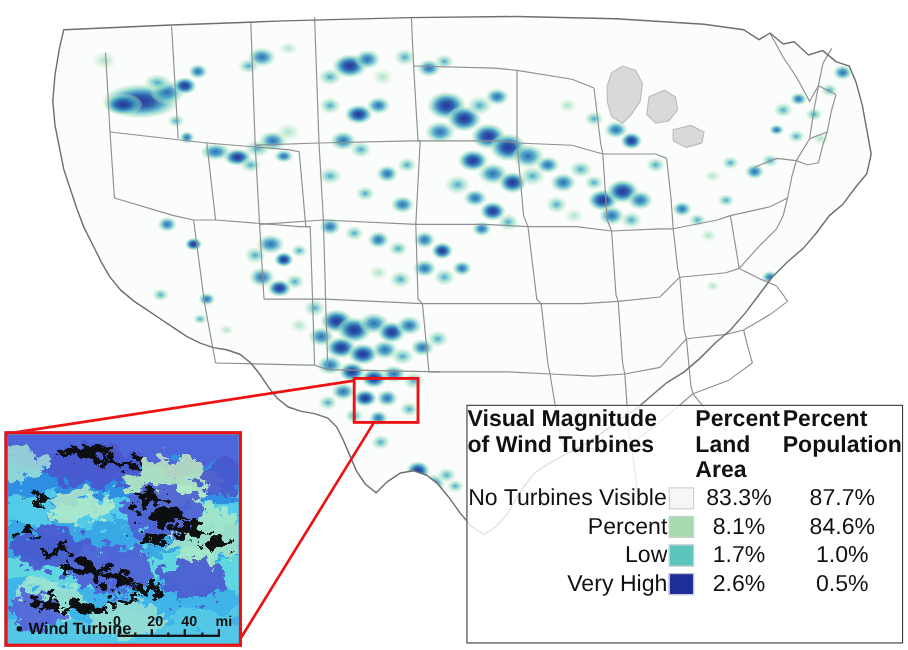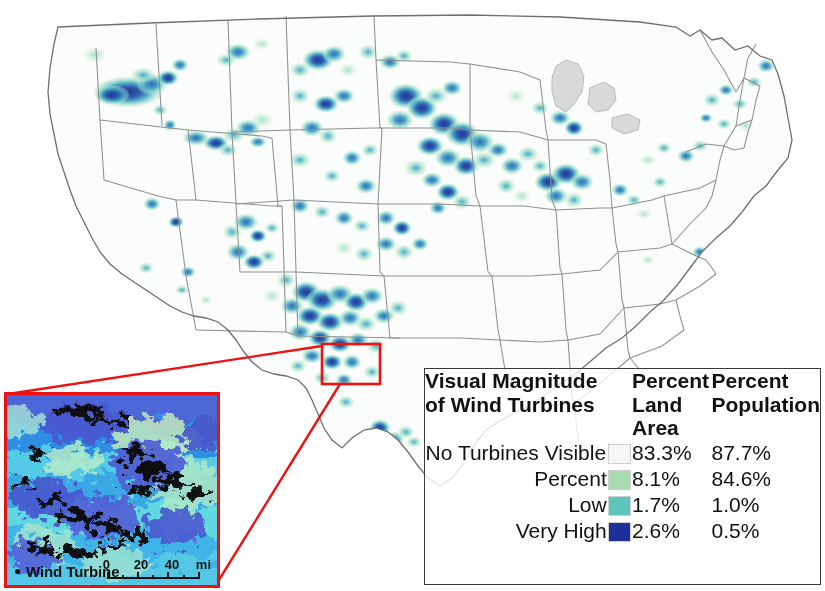--- a/index.html
+++ b/index.html
@@ -64,21 +64,21 @@
     font-size:21px; color:#111; padding:0; line-height:1.12;
   }
   .th-cat { text-align:left; padding-left:7px; vertical-align:top; }
   .th-num { text-align:left; vertical-align:top; }
   .col-cat { width:186px; }
   .col-sw  { width:34px; }
   .col-la  { width:88px; }
   .col-pop { width:89px; }
   .cell-cat { text-align:right; padding-right:5px; white-space:nowrap; }
   .cell-cat.first { text-align:center; padding-left:7px; }
-  .cell-num { text-align:left; }
+  .cell-num { text-align:center; }
   .cell-sw { text-align:center; }
   .swatch {
     display:inline-block; width:23px; height:20px;
     border:1px solid #cfcfcf; vertical-align:middle;
   }
   .legend-head-row th { padding-top:5px; padding-bottom:0; }
   .legend-head-row2 th { padding-bottom:2px; }
   tr.legend-row td { height:26px; }
 
   

